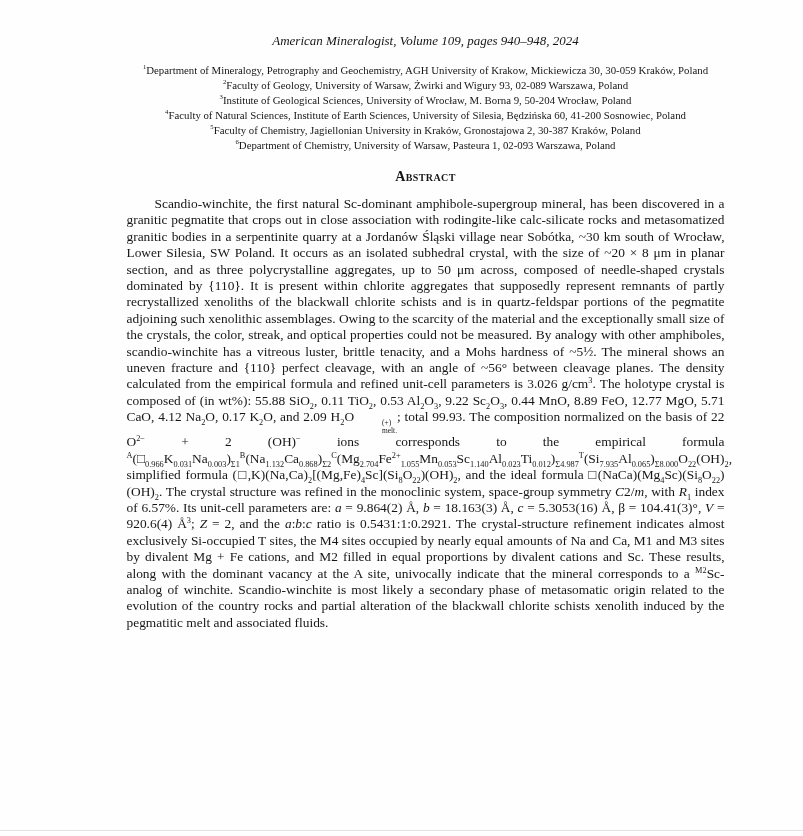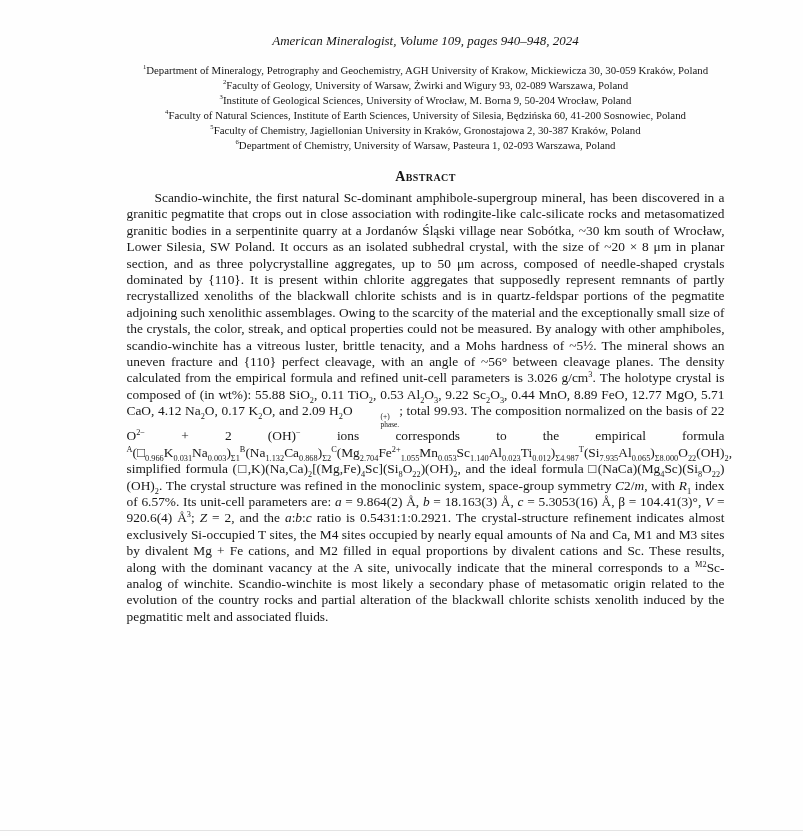--- a/index.html
+++ b/index.html
@@ -53,21 +53,21 @@
     letter-spacing: 0.4px;
   }
   .abstract-body, .keywords {
     width: 598px;
     margin: 0 auto;
     font-size: 13.4px;
     line-height: 16.4px;
     text-align: justify;
     text-indent: 28px;
   }
-  .abstract-body { margin-top: 5px; }
+  .abstract-body { margin-top: 11px; }
   sub, sup {
     font-size: 62%;
     line-height: 0;
   }
   .stk {
     display: inline-flex;
     flex-direction: column;
     vertical-align: -0.5em;
     font-size: 55%;
     line-height: 1.05;
@@ -99,19 +99,19 @@
     <div class="affiliation-line"><sup>3</sup>Institute of Geological Sciences, University of Wrocław, M. Borna 9, 50-204 Wrocław, Poland</div>
     <div class="affiliation-line"><sup>4</sup>Faculty of Natural Sciences, Institute of Earth Sciences, University of Silesia, Będzińska 60, 41-200 Sosnowiec, Poland</div>
     <div class="affiliation-line"><sup>5</sup>Faculty of Chemistry, Jagiellonian University in Kraków, Gronostajowa 2, 30-387 Kraków, Poland</div>
     <div class="affiliation-line"><sup>6</sup>Department of Chemistry, University of Warsaw, Pasteura 1, 02-093 Warszawa, Poland</div>
   </div>
 
   <div class="abstract-heading">Abstract</div>
 
   <p class="abstract-body">Scandio-winchite, the first natural Sc-dominant amphibole-supergroup mineral, has been discovered in a granitic pegmatite that crops out in close association with rodingite-like calc-silicate rocks and metasomatized granitic bodies in a serpentinite quarry at a Jordanów Śląski village near Sobótka, ~30 km south of Wrocław, Lower Silesia, SW Poland. It occurs as an isolated subhedral crystal, with the size of ~20 × 8 μm in planar section, and as three polycrystalline aggregates, up to 50 μm across, composed of needle-shaped crystals dominated by {110}. It is present within chlorite aggregates that supposedly represent remnants of partly recrystallized xenoliths of the blackwall chlorite schists and is in quartz-feldspar portions of the pegmatite adjoining such xenolithic assemblages. Owing to the scarcity of the material and the exceptionally small size of the crystals, the color, streak, and optical properties could not be measured. By analogy with other amphiboles, scandio-winchite has a vitreous luster, brittle tenacity, and a Mohs hardness of ~5½. The mineral shows an uneven fracture and {110} perfect cleavage, with an angle of ~56° between cleavage planes. The density calculated from the empirical formula and refined unit-cell parameters is 3.026 g/cm<sup>3</sup>. The holotype crystal is composed of (in wt%): 55.88 SiO<sub>2</sub>, 0.11 TiO<sub>2</sub>, 0.53 Al<sub>2</sub>O<sub>3</sub>, 9.22 Sc<sub>2</sub>O<sub>3</sub>, 0.44 MnO, 8.89 FeO, 12.77 MgO, 5.71 CaO, 4.12 Na<sub>2</sub>O, 0.17 K<sub>2</sub>O, and 2.09 H<sub>2</sub>O<span class="stk">
         <span>(+)</span>
-        <span>phase.</span>
+        <span>melt.</span>
       </span>; total 99.93. The composition normalized on the basis of 22 O<sup>2−</sup> + 2 (OH)<sup>−</sup> ions corresponds to the empirical formula <sup>A</sup>(□<sub>0.966</sub>K<sub>0.031</sub>Na<sub>0.003</sub>)<sub>Σ1</sub><sup>B</sup>(Na<sub>1.132</sub>Ca<sub>0.868</sub>)<sub>Σ2</sub><sup>C</sup>(Mg<sub>2.704</sub>Fe<sup>2+</sup><sub>1.055</sub>Mn<sub>0.053</sub>Sc<sub>1.140</sub>Al<sub>0.023</sub>Ti<sub>0.012</sub>)<sub>Σ4.987</sub><sup>T</sup>(Si<sub>7.935</sub>Al<sub>0.065</sub>)<sub>Σ8.000</sub>O<sub>22</sub>(OH)<sub>2</sub>, simplified formula (□,K)(Na,Ca)<sub>2</sub>[(Mg,Fe)<sub>4</sub>Sc](Si<sub>8</sub>O<sub>22</sub>)(OH)<sub>2</sub>, and the ideal formula □(NaCa)(Mg<sub>4</sub>Sc)(Si<sub>8</sub>O<sub>22</sub>)(OH)<sub>2</sub>. The crystal structure was refined in the monoclinic system, space-group symmetry <i>C</i>2/<i>m</i>, with <i>R</i><sub>1</sub> index of 6.57%. Its unit-cell parameters are: <i>a</i> = 9.864(2) Å, <i>b</i> = 18.163(3) Å, <i>c</i> = 5.3053(16) Å, β = 104.41(3)°, <i>V</i> = 920.6(4) Å<sup>3</sup>; <i>Z</i> = 2, and the <i>a</i>:<i>b</i>:<i>c</i> ratio is 0.5431:1:0.2921. The crystal-structure refinement indicates almost exclusively Si-occupied T sites, the M4 sites occupied by nearly equal amounts of Na and Ca, M1 and M3 sites by divalent Mg + Fe cations, and M2 filled in equal proportions by divalent cations and Sc. These results, along with the dominant vacancy at the A site, univocally indicate that the mineral corresponds to a <sup>M2</sup>Sc-analog of winchite. Scandio-winchite is most likely a secondary phase of metasomatic origin related to the evolution of the country rocks and partial alteration of the blackwall chlorite schists xenolith induced by the pegmatitic melt and associated fluids.</p>
 
 
   <div class="bottom-rule"></div>
 
 </div>
 
 </body></html>

